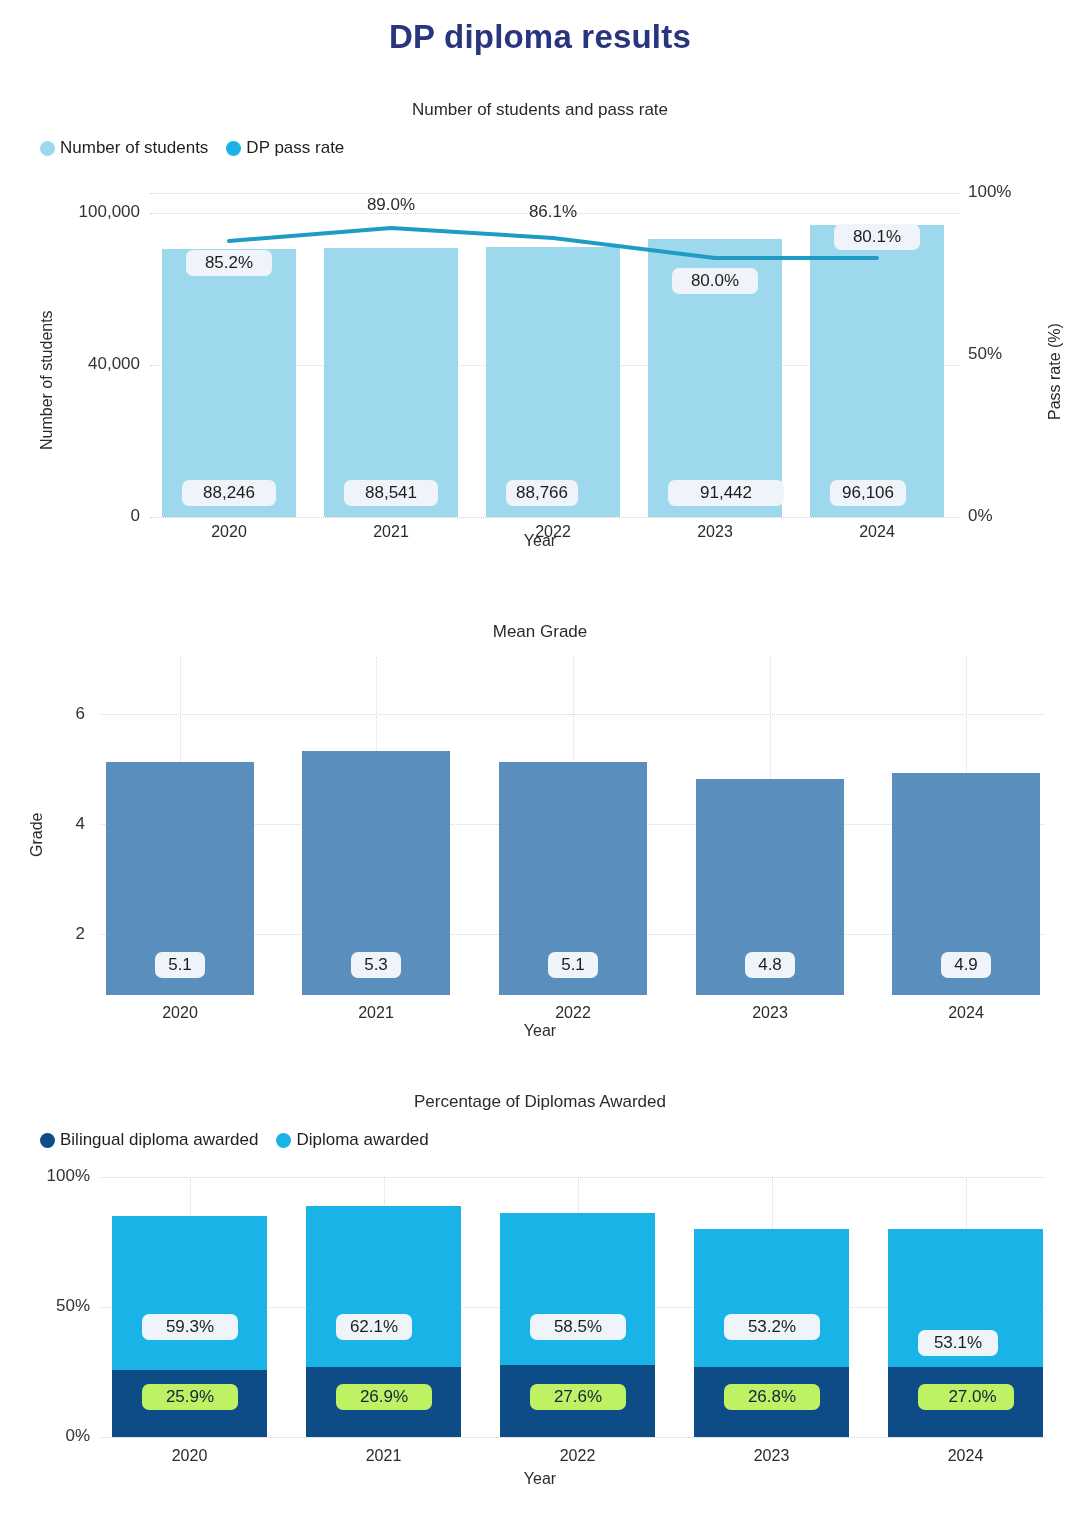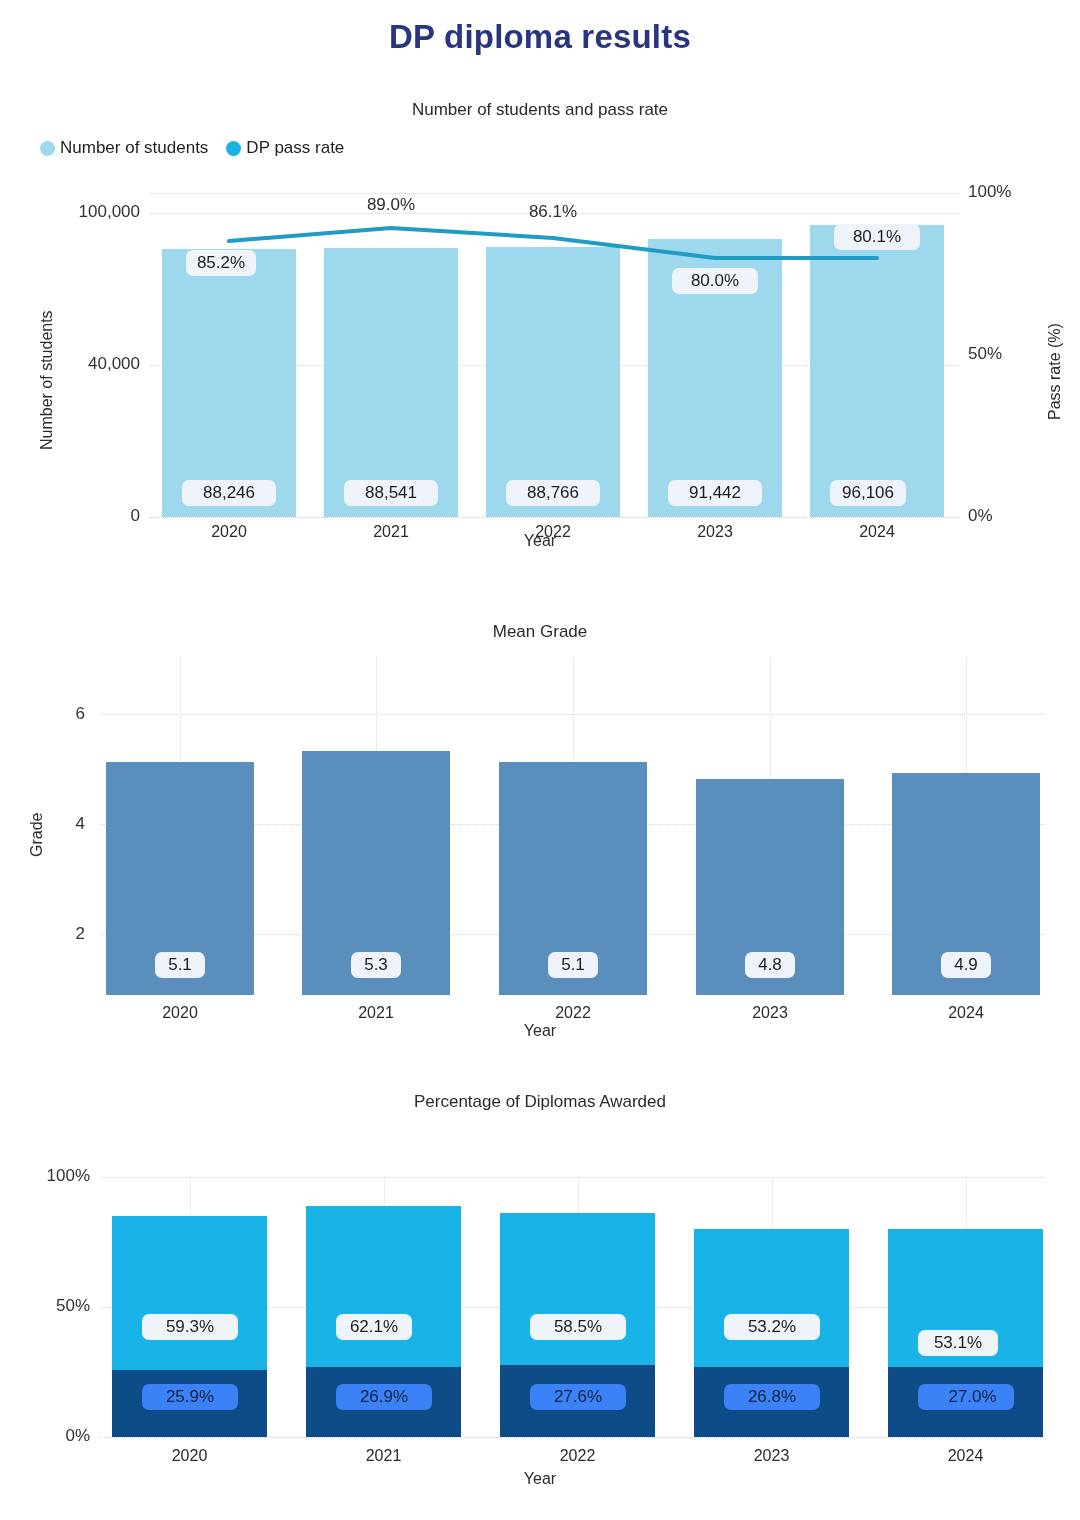--- a/index.html
+++ b/index.html
@@ -97,21 +97,21 @@
   .val-pill {
     position: absolute;
     border-radius: 7px;
     font-size: 17px;
     padding: 3px 10px;
     white-space: nowrap;
     text-align: center;
     line-height: 1.15;
   }
   .pill-light { background: #eef4f9; color: #1d1d1d; }
-  .pill-grey  { background: #3b82f6; color: #14213d; }
+  .pill-grey  { background: #bef264; color: #14213d; }
 
   .float-label {
     position: absolute;
     font-size: 17px;
     color: #2b2b2b;
     white-space: nowrap;
     text-align: center;
   }
 
   svg.lineLayer { position: absolute; overflow: visible; }
@@ -160,25 +160,25 @@
     <div class="bar" style="left:486px; top:147px; width:134px; height:270px; background:#9ed8ec;"></div>
     <div class="bar" style="left:648px; top:139px; width:134px; height:278px; background:#9ed8ec;"></div>
     <div class="bar" style="left:810px; top:125px; width:134px; height:292px; background:#9ed8ec;"></div>
 
     <svg class="lineLayer" style="left:0; top:0;" width="1080" height="440">
       <polyline points="229,141 391,128 553,138 715,158 877,158" fill="none" stroke="#1f9bc4" stroke-width="4" stroke-linejoin="round" stroke-linecap="round"></polyline>
     </svg>
 
     <div class="val-pill pill-light" style="left:182px; top:380px; width:94px;">88,246</div>
     <div class="val-pill pill-light" style="left:344px; top:380px; width:94px;">88,541</div>
-    <div class="val-pill pill-light" style="left:506px; top:380px; width:94px;">88,766</div>
-    <div class="val-pill pill-light" style="left:668px; top:380px; width:94px;">91,442</div>
+    <div class="val-pill pill-light" style="left:506px; top:380px; width:72px;">88,766</div>
+    <div class="val-pill pill-light" style="left:668px; top:380px; width:116px;">91,442</div>
     <div class="val-pill pill-light" style="left:830px; top:380px; width:76px;">96,106</div>
 
-    <div class="val-pill pill-light" style="left:186px; top:150px; width:70px;">85.2%</div>
+    <div class="val-pill pill-light" style="left:186px; top:150px; width:86px;">85.2%</div>
     <div class="float-label" style="left:348px; top:95px; width:86px;">89.0%</div>
     <div class="float-label" style="left:510px; top:102px; width:86px;">86.1%</div>
     <div class="val-pill pill-light" style="left:672px; top:168px; width:86px;">80.0%</div>
     <div class="val-pill pill-light" style="left:834px; top:124px; width:86px;">80.1%</div>
 
     <div class="xcat" style="left:162px; top:423px; width:134px;">2020</div>
     <div class="xcat" style="left:324px; top:423px; width:134px;">2021</div>
     <div class="xcat" style="left:486px; top:423px; width:134px;">2022</div>
     <div class="xcat" style="left:648px; top:423px; width:134px;">2023</div>
     <div class="xcat" style="left:810px; top:423px; width:134px;">2024</div>
@@ -225,20 +225,30 @@
     <div class="xcat" style="left:499px; top:382px; width:148px;">2022</div>
     <div class="xcat" style="left:696px; top:382px; width:148px;">2023</div>
     <div class="xcat" style="left:892px; top:382px; width:148px;">2024</div>
   </div>
 </div>
 
 <div class="panel" style="top:1092px;">
 
   <div class="panel-title">Percentage of Diplomas Awarded</div>
 
+  <div class="legend" style="position:absolute; top:38px; left:40px;">
+    <div class="legend-item">
+      <span class="legend-dot" style="background:#0e4c88;"></span>
+      <span>Bilingual diploma awarded</span>
+    </div>
+    <div class="legend-item">
+      <span class="legend-dot" style="background:#1ab3e8;"></span>
+      <span>Diploma awarded</span>
+    </div>
+  </div>
 
   <div class="plot" style="left:0; top:0; width:1080px; height:400px;">
 
     <div class="gridline-h" style="left:100px; top:85px;  width:945px;"></div>
     <div class="gridline-h" style="left:100px; top:215px; width:945px;"></div>
     <div class="baseline" style="left:100px; top:345px; width:945px;"></div>
 
     <div class="gridline-v" style="left:190px; top:85px; height:260px;"></div>
     <div class="gridline-v" style="left:384px; top:85px; height:260px;"></div>
     <div class="gridline-v" style="left:578px; top:85px; height:260px;"></div>

